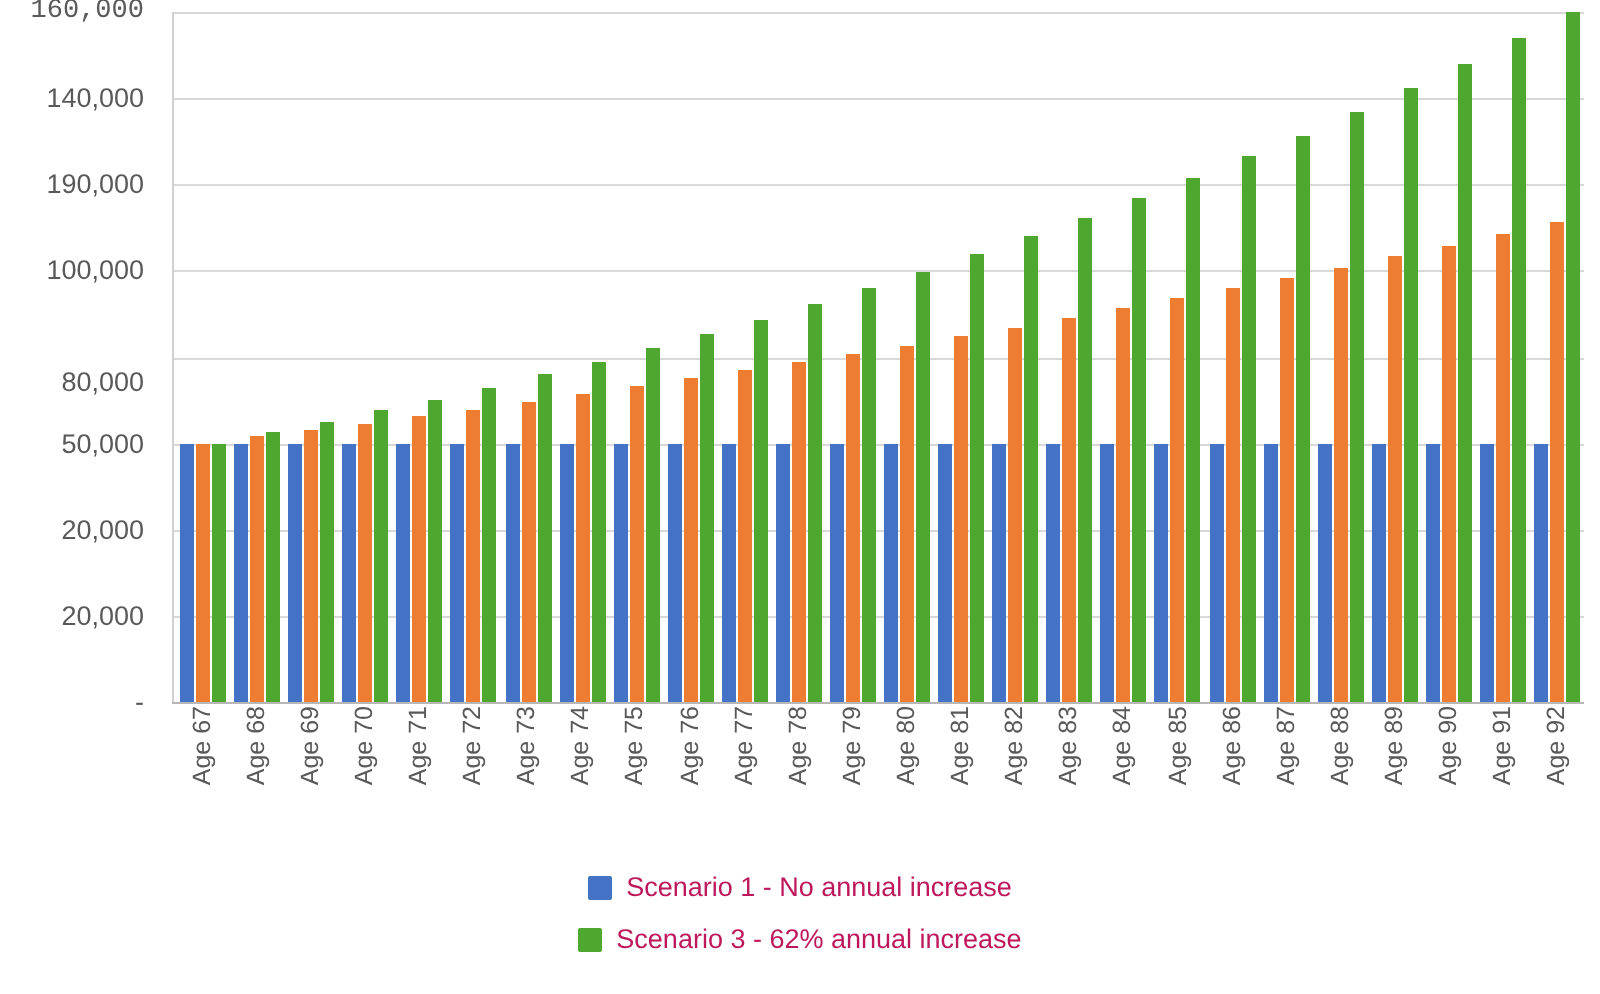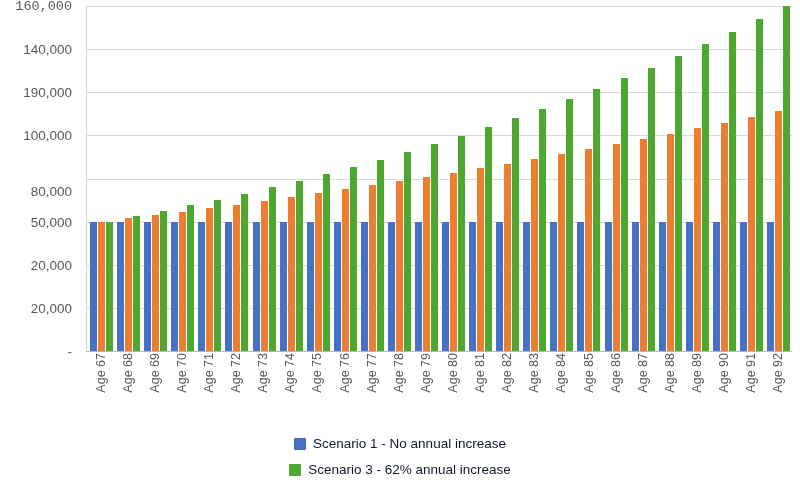--- a/index.html
+++ b/index.html
@@ -127,21 +127,21 @@
     align-items: center;
     gap: 7px;
   }
   .legend-swatch {
     width: 12px;
     height: 12px;
     border-radius: 1px;
   }
   .legend-text {
     font-size: 13.5px;
-    color: #0f172a;
+    color: #be185d;
     white-space: nowrap;
   }
 </style>
 </head>
 <body>
 
 <div id="chart-root">
 
   <div class="ylabels">
       <div class="ylabel" style="top: 345px;">-</div>

